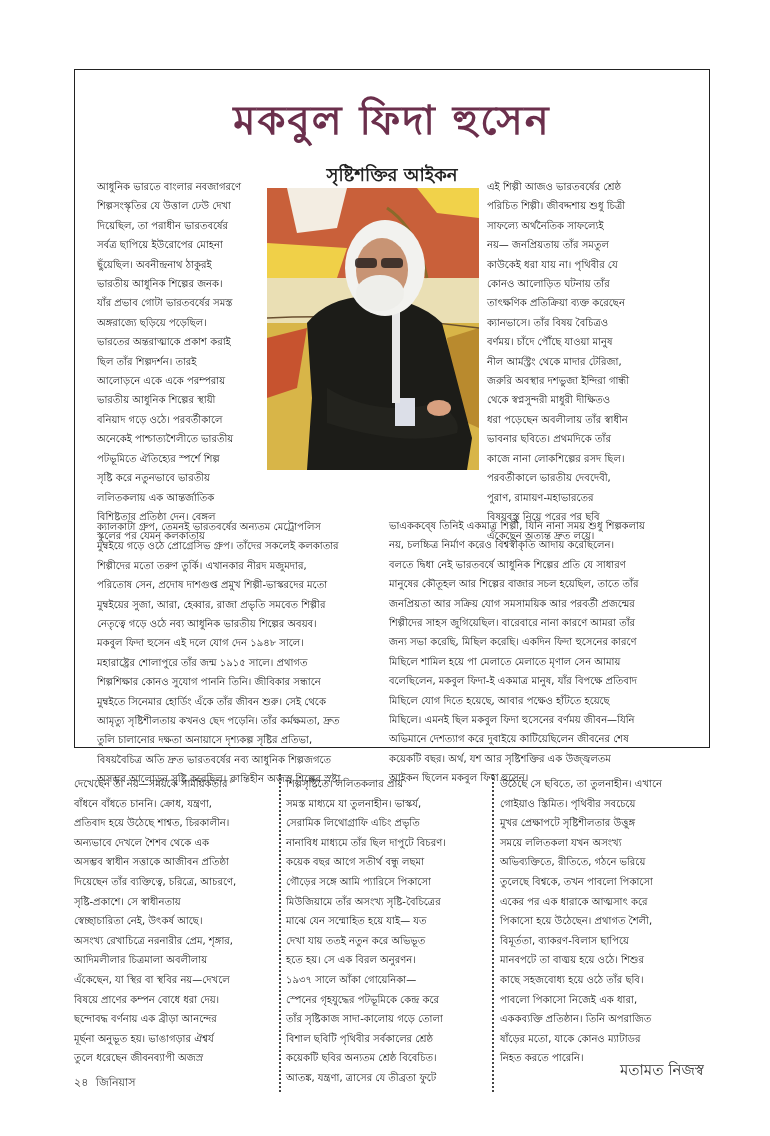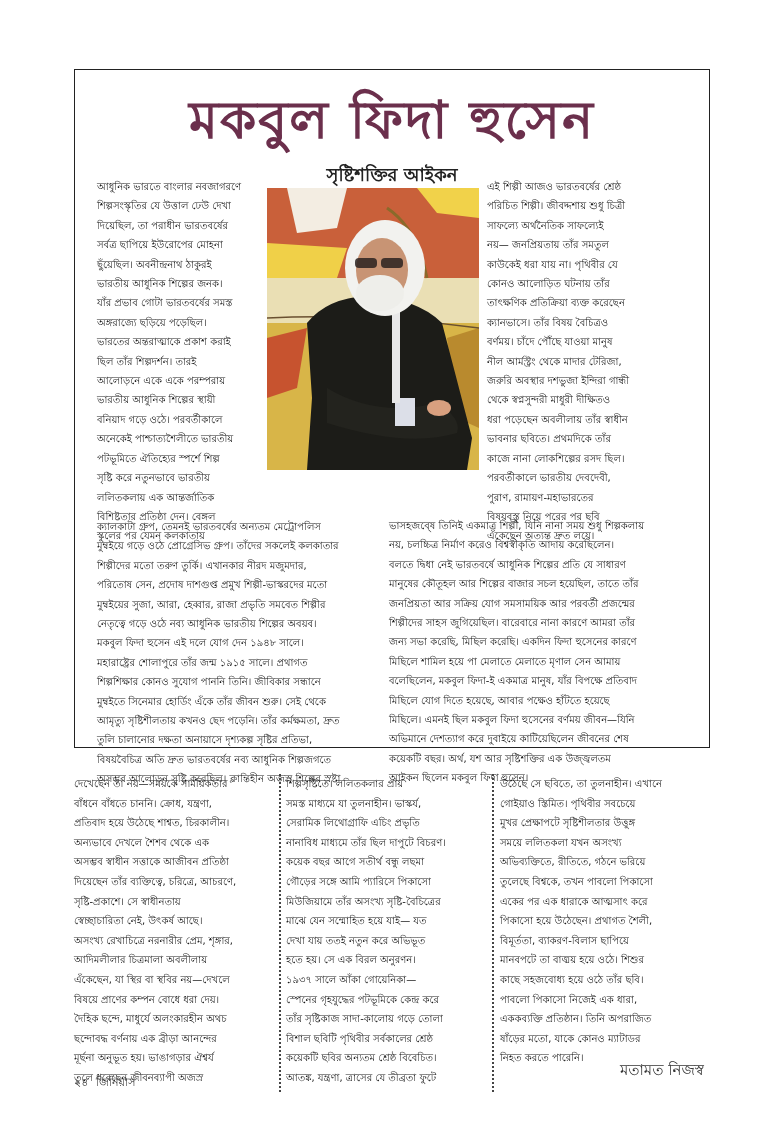--- a/index.html
+++ b/index.html
@@ -5,21 +5,21 @@
   * { box-sizing: border-box; margin: 0; padding: 0; }
   html, body { width: 770px; height: 1136px; background: #ffffff; overflow: hidden; }
   body { position: relative; font-family: "DejaVu Sans", sans-serif; color: #1a1a1a; }
 
   .frame {
     position: absolute; left: 74px; top: 69px; width: 636px; height: 679px;
     border: 1.5px solid #222;
   }
   .title {
     position: absolute; left: 0; right: 0; top: 22px; text-align: center;
-    font-size: 52px; line-height: 56px; color: #6b2f4c; letter-spacing: 2px;
+    font-size: 40px; line-height: 56px; color: #6b2f4c; letter-spacing: 2px;
     font-family: "DejaVu Serif", serif;
   }
   .subtitle {
     position: absolute; left: 0; right: 0; top: 91px; text-align: center;
     font-size: 18px; line-height: 28px; color: #222;
   }
   .col {
     position: absolute; font-size: 10px; line-height: 19.4px; color: #1a1a1a;
     text-align: left; white-space: nowrap;
   }
@@ -146,21 +146,21 @@
       <p>মকবুল ফিদা হুসেন এই দলে যোগ দেন ১৯৪৮ সালে।</p>
       <p>মহারাষ্ট্রের শোলাপুরে তাঁর জন্ম ১৯১৫ সালে। প্রথাগত</p>
       <p>শিল্পশিক্ষার কোনও সুযোগ পাননি তিনি। জীবিকার সন্ধানে</p>
       <p>মুম্বইতে সিনেমার হোর্ডিং এঁকে তাঁর জীবন শুরু। সেই থেকে</p>
       <p>আমৃত্যু সৃষ্টিশীলতায় কখনও ছেদ পড়েনি। তাঁর কর্মক্ষমতা, দ্রুত</p>
       <p>তুলি চালানোর দক্ষতা অনায়াসে দৃশ্যকল্প সৃষ্টির প্রতিভা,</p>
       <p>বিষয়বৈচিত্র অতি দ্রুত ভারতবর্ষের নব্য আধুনিক শিল্পজগতে</p>
       <p>অসম্ভব আলোড়ন সৃষ্টি করেছিল। ক্লান্তিহীন অজস্র শিল্পের স্রষ্টা</p>
     </div>
   <div class="col col-wide-right">
-      <p>ভাসহজব্ষে তিনিই একমাত্র শিল্পী, যিনি নানা সময় শুধু শিল্পকলায়</p>
+      <p>ভাএককব্ষে তিনিই একমাত্র শিল্পী, যিনি নানা সময় শুধু শিল্পকলায়</p>
       <p>নয়, চলচ্চিত্র নির্মাণ করেও বিশ্বস্বীকৃতি আদায় করেছিলেন।</p>
       <p>বলতে দ্বিধা নেই ভারতবর্ষে আধুনিক শিল্পের প্রতি যে সাধারণ</p>
       <p>মানুষের কৌতূহল আর শিল্পের বাজার সচল হয়েছিল, তাতে তাঁর</p>
       <p>জনপ্রিয়তা আর সক্রিয় যোগ সমসাময়িক আর পরবর্তী প্রজন্মের</p>
       <p>শিল্পীদের সাহস জুগিয়েছিল। বারেবারে নানা কারণে আমরা তাঁর</p>
       <p>জন্য সভা করেছি, মিছিল করেছি। একদিন ফিদা হুসেনের কারণে</p>
       <p>মিছিলে শামিল হয়ে পা মেলাতে মেলাতে মৃণাল সেন আমায়</p>
       <p>বলেছিলেন, মকবুল ফিদা-ই একমাত্র মানুষ, যাঁর বিপক্ষে প্রতিবাদ</p>
       <p>মিছিলে যোগ দিতে হয়েছে, আবার পক্ষেও হাঁটতে হয়েছে</p>
       <p>মিছিলে। এমনই ছিল মকবুল ফিদা হুসেনের বর্ণময় জীবন—যিনি</p>
@@ -176,21 +176,20 @@
     <p>প্রতিবাদ হয়ে উঠেছে শাশ্বত, চিরকালীন।</p>
     <p>অন্যভাবে দেখলে শৈশব থেকে এক</p>
     <p>অসম্ভব স্বাধীন সত্তাকে আজীবন প্রতিষ্ঠা</p>
     <p>দিয়েছেন তাঁর ব্যক্তিত্বে, চরিত্রে, আচরণে,</p>
     <p>সৃষ্টি-প্রকাশে। সে স্বাধীনতায়</p>
     <p>স্বেচ্ছাচারিতা নেই, উৎকর্ষ আছে।</p>
     <p>অসংখ্য রেখাচিত্রে নরনারীর প্রেম, শৃঙ্গার,</p>
     <p>আদিমলীলার চিত্রমালা অবলীলায়</p>
     <p>এঁকেছেন, যা স্থির বা স্থবির নয়—দেখলে</p>
     <p>বিষয়ে প্রাণের কম্পন বোধে ধরা দেয়।</p>
-    <p>দৈহিক ছন্দে, মাধুর্যে অলংকারহীন অথচ</p>
     <p>ছন্দোবদ্ধ বর্ণনায় এক ব্রীড়া আনন্দের</p>
     <p>মূর্ছনা অনুভূত হয়। ভাঙাগড়ার ঐশ্বর্য</p>
     <p>তুলে ধরেছেন জীবনব্যাপী অজস্র</p>
   </div>
 <div class="divider d1"></div>
 <div class="bottom-col bc2">
     <p>শিল্পসৃষ্টিতে। ললিতকলার প্রায়</p>
     <p>সমস্ত মাধ্যমে যা তুলনাহীন। ভাস্কর্য,</p>
     <p>সেরামিক লিথোগ্রাফি এচিং প্রভৃতি</p>
     <p>নানাবিধ মাধ্যমে তাঁর ছিল দাপুটে বিচরণ।</p>

